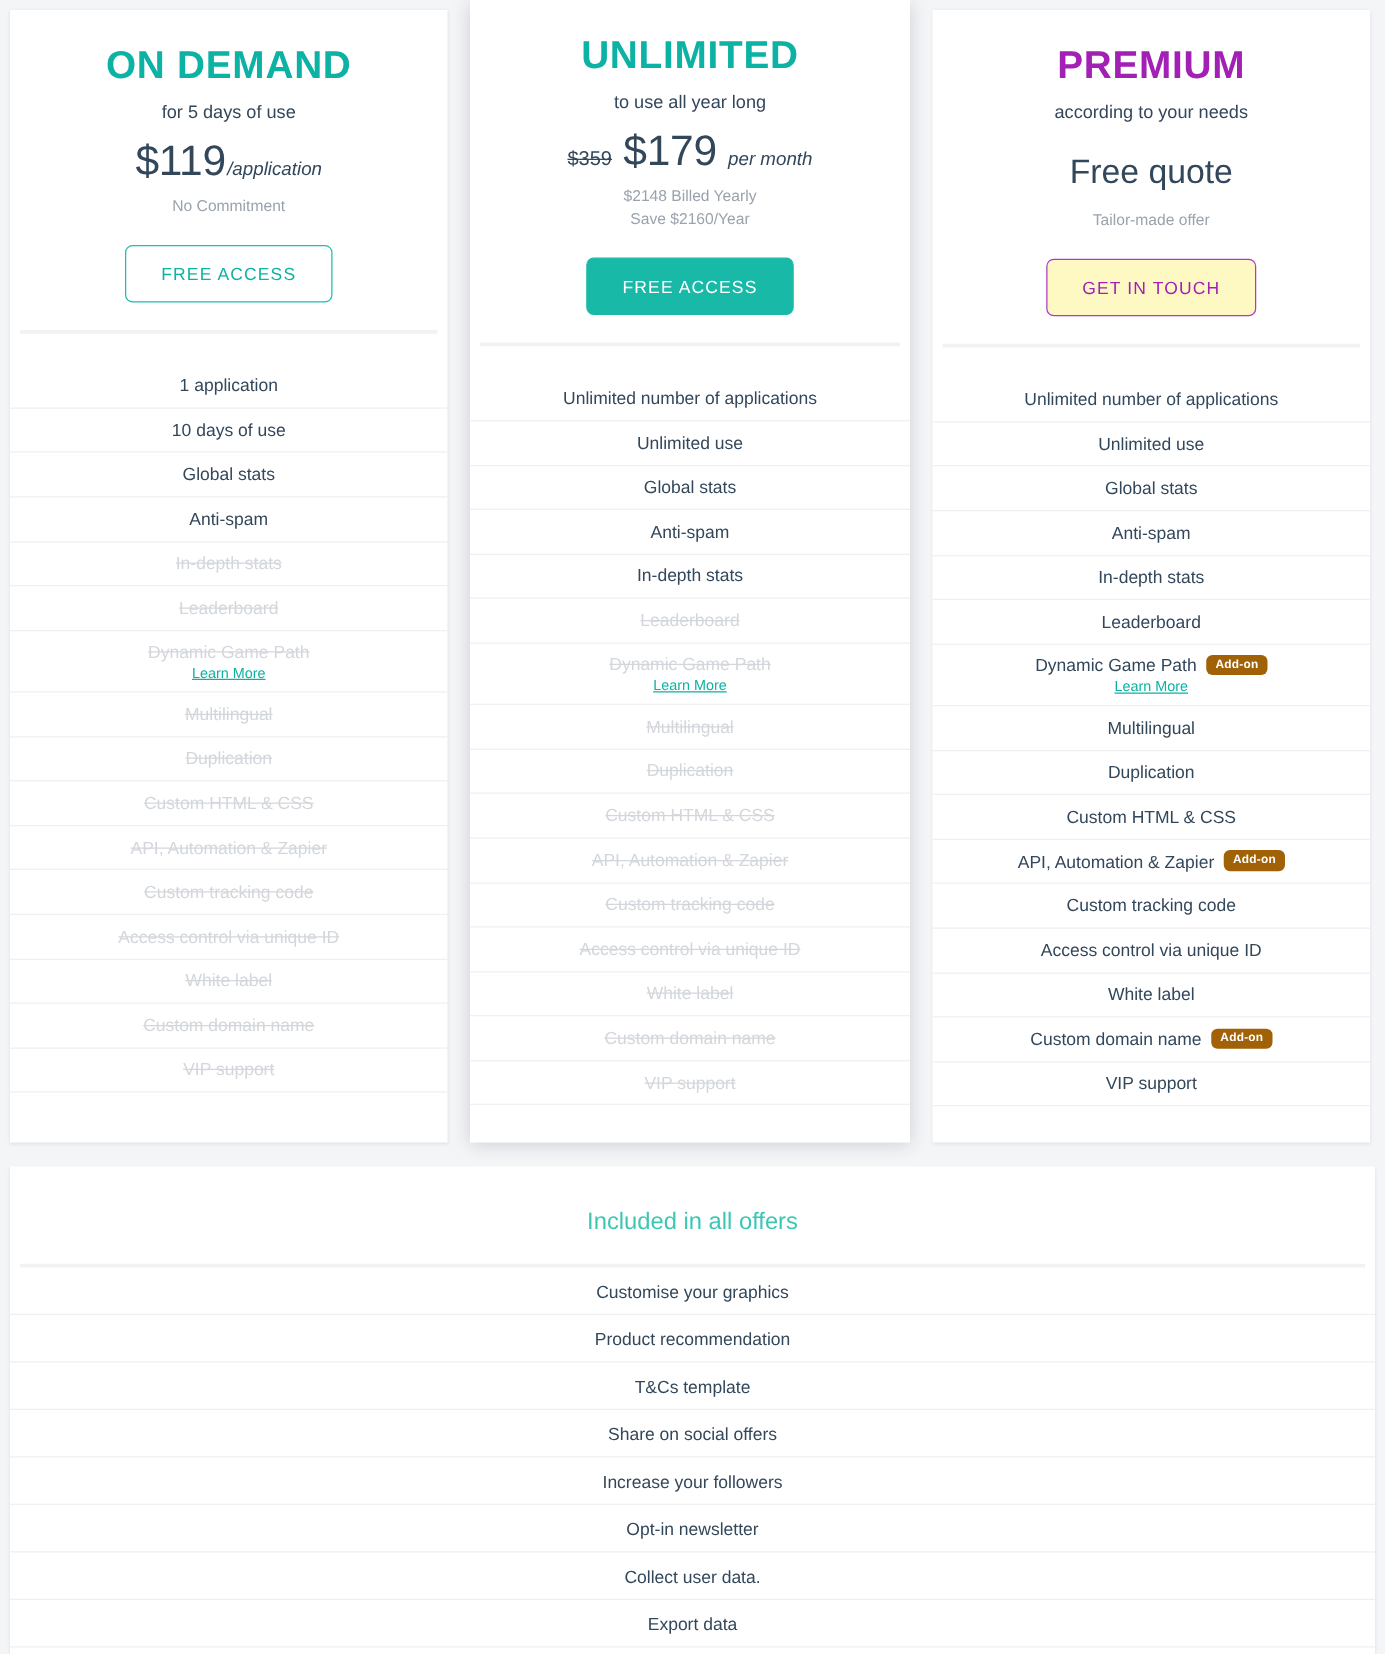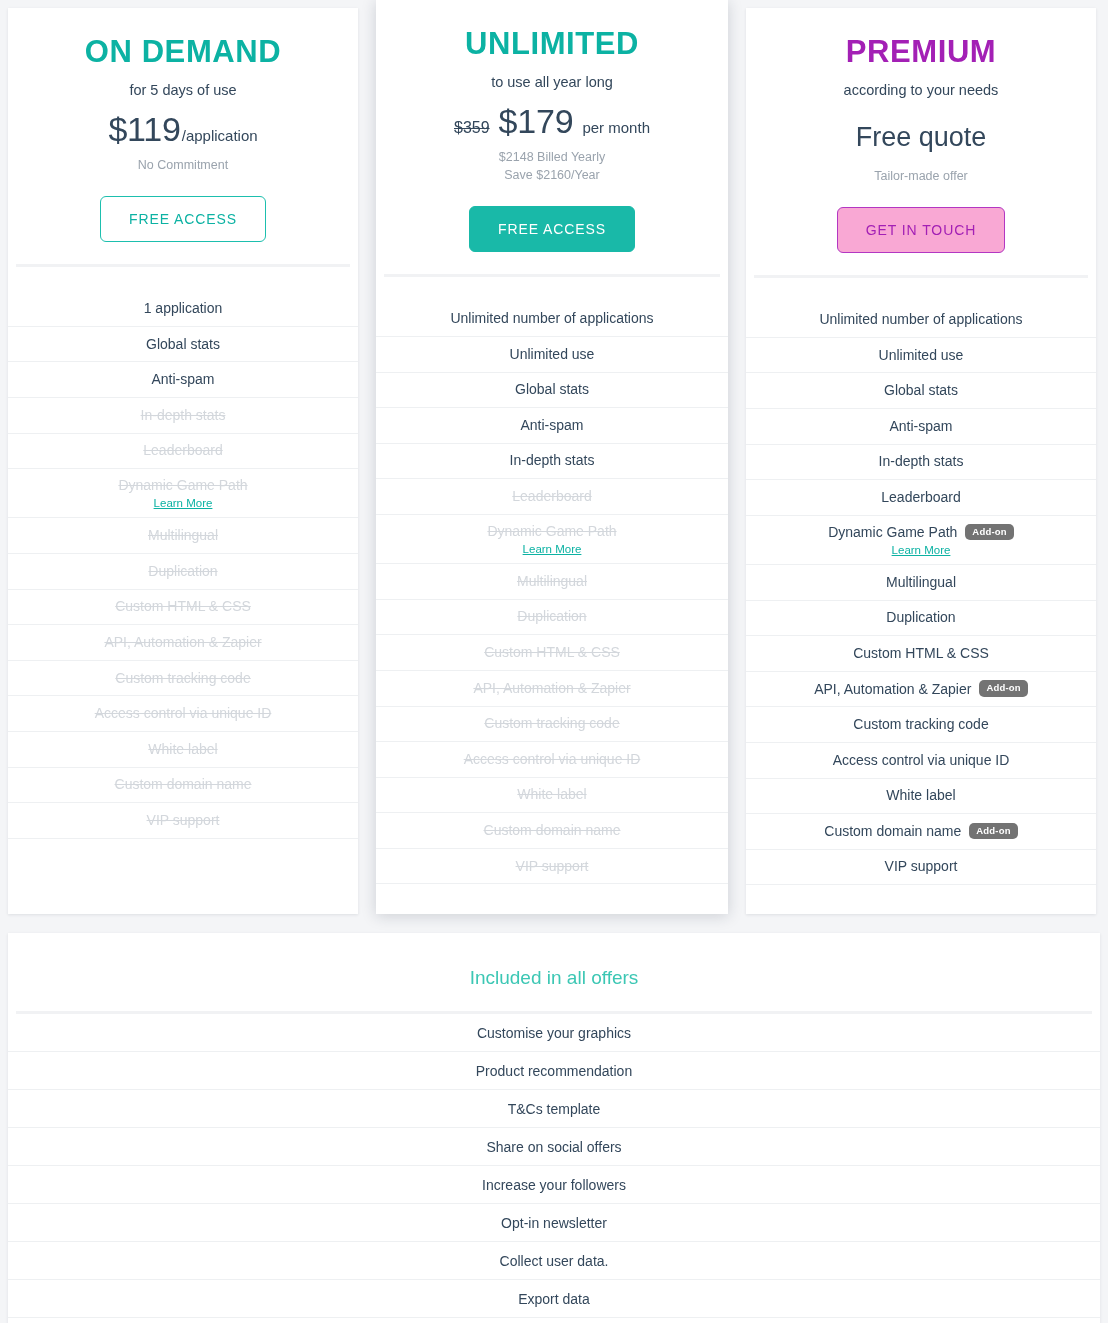--- a/index.html
+++ b/index.html
@@ -81,20 +81,21 @@
     text-decoration: line-through;
   }
   .price-main {
     font-size: 34px;
     color: #33475b;
     letter-spacing: -.2px;
   }
   .price-unit {
     font-size: 15px;
     color: #33475b;
+    font-style: italic;
   }
   .price-unit.tight { margin-left: -8px; }
   .quote-main {
     font-size: 27px;
     color: #33475b;
     margin-top: 12px;
     margin-bottom: 8px;
   }
   .note {
     font-size: 12.5px;
@@ -122,21 +123,21 @@
     background: #fff;
   }
   .cta.solid-teal {
     border: 1.5px solid #19b9a8;
     background: #19b9a8;
     color: #fff;
   }
   .cta.outline-purple {
     border: 1.5px solid #b337c2;
     color: #a320b5;
-    background: #f9a8d4;
+    background: #fef9c3;
   }
 
   .head-rule {
     height: 3px;
     background: #f1f2f4;
     margin: 0 8px;
   }
 
   
   .features { padding: 0; margin-top: 24px; }
@@ -159,21 +160,21 @@
     display: inline-flex;
     align-items: center;
     gap: 8px;
     justify-content: center;
   }
   .feat.off .feat-label {
     color: #d3d7dc;
     text-decoration: line-through;
   }
   .addon {
-    background: #737373;
+    background: #a16207;
     color: #ffffff;
     font-size: 9.5px;
     font-weight: bold;
     padding: 3px 7px 4px 7px;
     border-radius: 5px;
     letter-spacing: .2px;
     line-height: 1;
     white-space: nowrap;
   }
   .learn {
@@ -227,20 +228,25 @@
               <span class="price-unit tight">/application</span>
             </div>
             <div class="note">No Commitment</div>
             <div class="cta-wrap"><a class="cta outline-teal">FREE ACCESS</a></div>
           </div>
           <div class="head-rule"></div>
           <div class="features">
             <div class="feat">
               <div class="feat-label">
                 <span>1 application</span>
+              </div>
+            </div>
+            <div class="feat">
+              <div class="feat-label">
+                <span>10 days of use</span>
               </div>
             </div>
             <div class="feat">
               <div class="feat-label">
                 <span>Global stats</span>
               </div>
             </div>
             <div class="feat">
               <div class="feat-label">
                 <span>Anti-spam</span>

